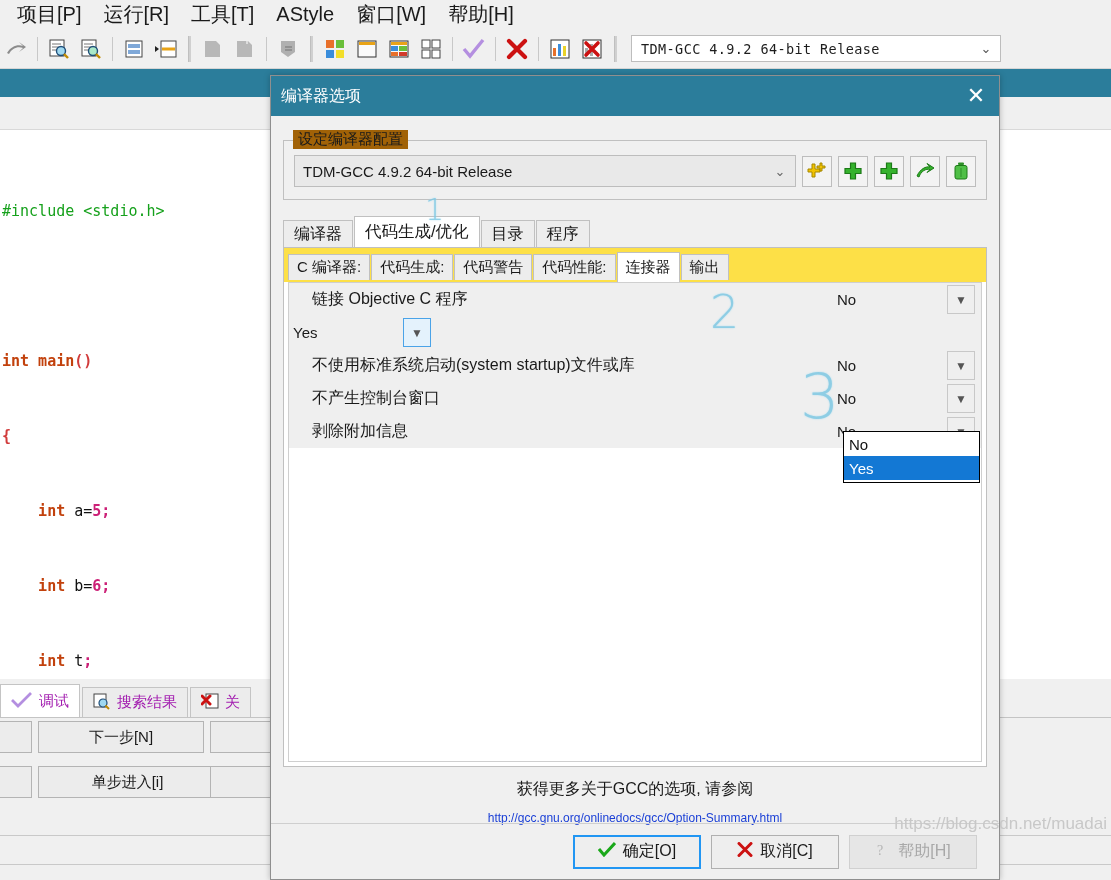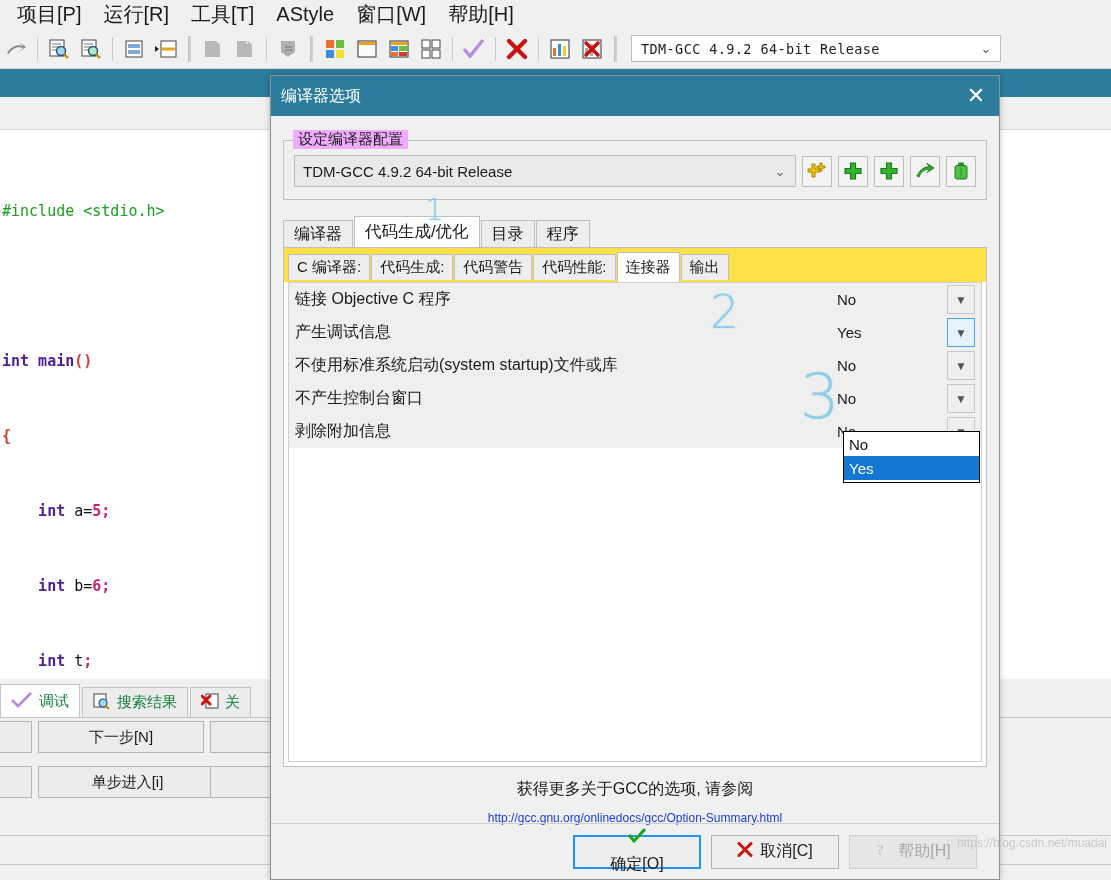--- a/index.html
+++ b/index.html
@@ -36,31 +36,31 @@
           border-bottom:1px solid #ccc;}
   #gutterline{position:absolute;left:0;top:129px;width:1111px;height:20px;background:#fff;
           border-top:1px solid #d9d9d9;}
 
   
   #editor{position:absolute;left:0;top:149px;width:1111px;height:530px;background:#fff;overflow:hidden;}
   #code{font-family:"DejaVu Sans Mono","Liberation Mono",monospace;font-size:15px;line-height:25px;
         white-space:pre;padding-left:0px;}
   .cl{height:25px;padding-left:2px;}
   .c-pre{color:#16a11c;}
-  .c-kw{color:#4c1d95;font-weight:bold;}
+  .c-kw{color:#c2410c;font-weight:bold;}
   .c-paren{color:#d13b3b;font-weight:bold;}
   .c-num{color:#cc2077;font-weight:bold;}
   .c-semi{color:#cc2077;font-weight:bold;}
   .c-plain{color:#111;}
 
   
   #bottompanel{position:absolute;left:0;top:679px;width:1111px;height:201px;background:#f0f0f0;}
   #bp-tabs{position:absolute;left:0;top:5px;height:33px;display:flex;align-items:flex-end;}
   .bp-tab{height:30px;display:flex;align-items:center;gap:6px;padding:0 10px;border:1px solid #c4c4c4;
-          border-bottom:none;background:#ececec;font-size:15px;color:#15803d;margin-right:2px;box-sizing:border-box;}
+          border-bottom:none;background:#ececec;font-size:15px;color:#a21caf;margin-right:2px;box-sizing:border-box;}
   .bp-tab.active{background:#fff;height:33px;}
   #bp-body{position:absolute;left:0;top:38px;width:1111px;height:163px;background:#f0f0f0;border-top:1px solid #c4c4c4;}
   .dbg-btn{position:absolute;height:32px;border:1px solid #b4b4b4;background:#ececec;
            display:flex;align-items:center;justify-content:center;font-size:15px;color:#1a1a1a;box-sizing:border-box;}
   #bp-sep1{position:absolute;left:0;top:146px;width:1111px;height:1px;background:#c9c9c9;}
   #bp-sep3{position:absolute;left:0;top:117px;width:1111px;height:1px;background:#c9c9c9;}
 
   
   #dialog{position:absolute;left:270px;top:75px;width:730px;height:805px;
           background:#f0f0f0;border:1px solid #8f8f8f;box-sizing:border-box;
@@ -68,21 +68,21 @@
   #dlg-title{height:40px;background:#2b7d9b;display:flex;align-items:center;
              justify-content:space-between;padding:0 0 0 10px;}
   #dlg-title .t{color:#fff;font-size:16px;}
   #dlg-close{width:46px;height:40px;display:flex;align-items:center;justify-content:center;
              color:#fff;font-size:22px;font-weight:300;}
 
   #dlg-body{position:relative;padding:14px 12px 0 12px;}
 
   
   #grp{position:relative;border:1px solid #c0c0c0;margin-top:10px;padding:14px 10px 12px 10px;}
-  #grp-legend{position:absolute;top:-11px;left:9px;background:#f0abfc;padding:0 5px;font-size:15px;color:#1a1a1a;}
+  #grp-legend{position:absolute;top:-11px;left:9px;background:#a16207;padding:0 5px;font-size:15px;color:#1a1a1a;}
   #grp-row{display:flex;align-items:center;gap:6px;}
   #cfg-combo{flex:1;height:32px;background:#e9e9e9;border:1px solid #bdbdbd;display:flex;align-items:center;box-sizing:border-box;}
   #cfg-combo .cc-text{flex:1;padding-left:8px;font-size:15px;color:#1a1a1a;}
   #cfg-combo .cc-arrow{width:30px;text-align:center;color:#666;font-size:13px;}
   .cfg-btn{width:30px;height:31px;border:1px solid #bdbdbd;background:#f3f3f3;
            display:flex;align-items:center;justify-content:center;box-sizing:border-box;}
 
   
   #outer-tabs{display:flex;align-items:flex-end;margin-top:16px;height:31px;}
   .otab{height:27px;padding:0 10px;display:flex;align-items:center;font-size:16px;color:#1a1a1a;
@@ -91,21 +91,21 @@
 
   #inner-wrap{border:1px solid #c0c0c0;border-top:1px solid #c0c0c0;background:#fff;
               margin-top:0px;height:520px;position:relative;box-sizing:border-box;}
   #inner-tabs{display:flex;align-items:center;height:30px;padding-left:4px;padding-top:4px;background:#fde047;}
   .itab{height:26px;padding:0 8px;display:flex;align-items:center;font-size:15px;color:#1a1a1a;
         border:1px solid #c0c0c0;border-bottom:none;background:#ededed;margin-right:1px;box-sizing:border-box;}
   .itab.active{background:#fff;height:30px;}
 
   #optlist{position:absolute;left:4px;top:34px;right:4px;bottom:4px;background:#fff;border:1px solid #cfcfcf;box-sizing:border-box;}
   .opt-row{display:flex;align-items:center;height:33px;background:#efefef;}
-  .opt-label{flex:1;padding-left:6px;font-size:16px;color:#1a1a1a;white-space:nowrap;}
+  .opt-label{flex:1;padding-left:23px;font-size:16px;color:#1a1a1a;white-space:nowrap;}
   .opt-val{width:110px;font-size:15px;color:#1a1a1a;padding-left:4px;}
   .opt-arrow{width:28px;height:29px;border:1px solid #c8c8c8;background:#efefef;
              display:flex;align-items:center;justify-content:center;color:#555;font-size:12px;
              margin-right:6px;box-sizing:border-box;}
   .opt-arrow.focused{border:1px solid #4aa3e8;background:#e4f2fc;}
 
   
   #dd-popup{position:absolute;left:572px;top:355px;width:135px;height:50px;background:#fff;
             border:1px solid #000;z-index:30;}
   .dd-item{height:24px;display:flex;align-items:center;padding-left:5px;font-size:15px;color:#111;}
@@ -113,29 +113,29 @@
 
   
   #linkarea{text-align:center;padding-top:12px;}
   #linkarea .l1{font-size:16px;color:#1a1a1a;}
   #linkarea .l2{font-size:12px;color:#1a3fd6;text-decoration:underline;margin-top:11px;}
 
   #dlg-footer{position:absolute;left:0;right:0;bottom:0;height:56px;border-top:1px solid #cfcfcf;
               display:flex;align-items:center;justify-content:flex-end;gap:10px;padding-right:22px;box-sizing:border-box;}
   .fbtn{height:34px;min-width:128px;display:flex;align-items:center;justify-content:center;gap:7px;
         border:1px solid #b0b0b0;background:#eeeeee;font-size:16px;color:#1a1a1a;padding:0 12px;box-sizing:border-box;}
-  .fbtn.primary{border:2px solid #2196f3;flex-direction:column;}
+  .fbtn.primary{border:2px solid #2196f3;}
   .fbtn.disabled{color:#a8a8a8;background:#e6e6e6;border:1px solid #d0d0d0;}
 
   
   .ann{position:absolute;color:#7ec8e3;font-family:"DejaVu Sans",sans-serif;font-weight:300;z-index:40;
        opacity:.85;text-shadow:0 0 2px #9fd8ee;}
 
   
-  #watermark{position:absolute;right:4px;bottom:30px;font-size:12px;color:#c8c8c8;z-index:45;
+  #watermark{position:absolute;right:4px;bottom:46px;font-size:17px;color:#c8c8c8;z-index:45;
              font-family:"Liberation Sans",sans-serif;}
 </style>
 </head>
 <body>
 
 <div id="ide">
 
   <div id="menubar">
     <div class="menu-item">项目[P]</div>
     <div class="menu-item">运行[R]</div>
@@ -407,21 +407,20 @@
         <div class="itab">输出</div>
       </div>
 
       <div id="optlist">
         <div class="opt-row">
           <span class="opt-label">链接 Objective C 程序</span>
           <span class="opt-val">No</span>
           <span class="opt-arrow">▼</span>
         </div>
         <div class="opt-row">
-          <span class="opt-label">产生调试信息</span>
           <span class="opt-val">Yes</span>
           <span class="opt-arrow focused">▼</span>
         </div>
         <div class="opt-row">
           <span class="opt-label">不使用标准系统启动(system startup)文件或库</span>
           <span class="opt-val">No</span>
           <span class="opt-arrow">▼</span>
         </div>
         <div class="opt-row">
           <span class="opt-label">不产生控制台窗口</span>

